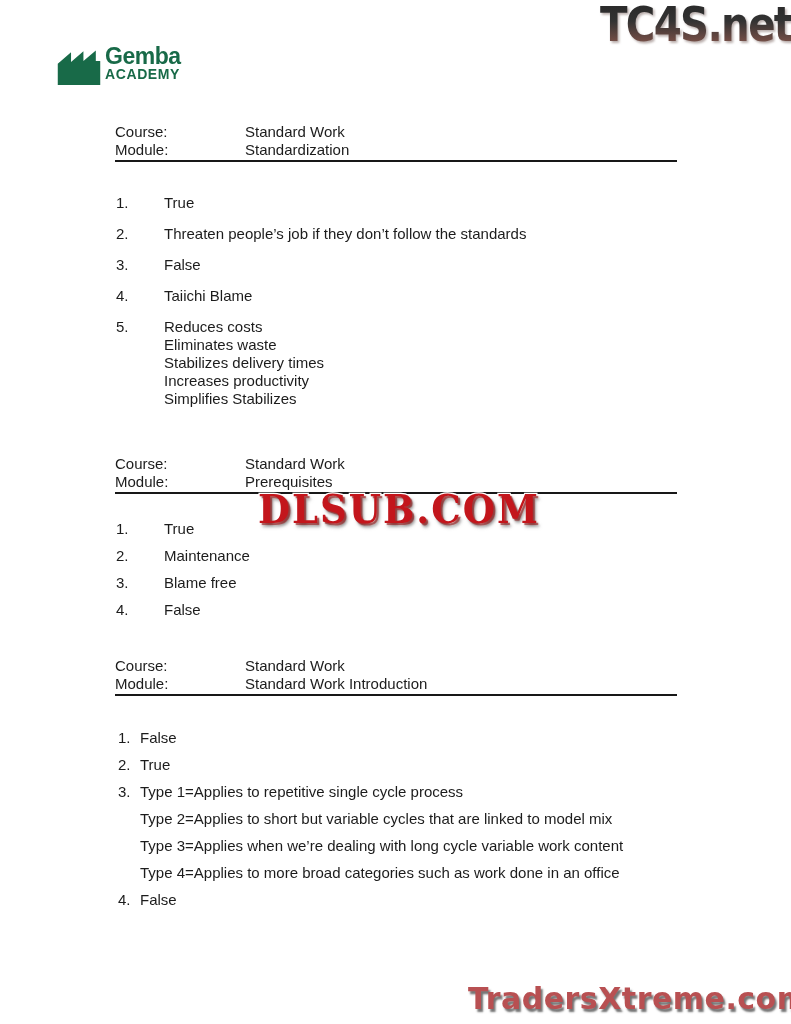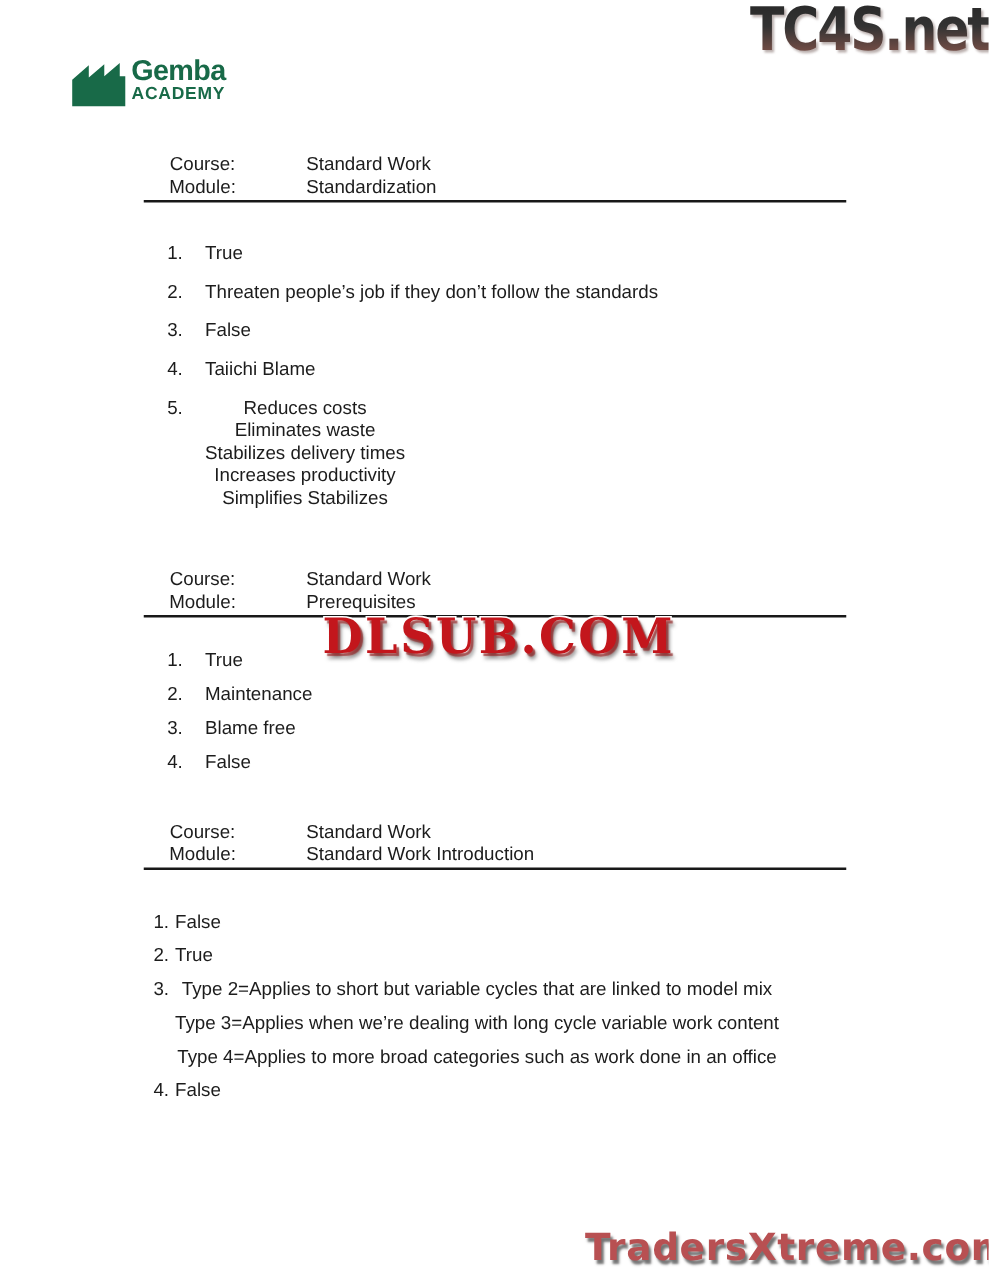--- a/index.html
+++ b/index.html
@@ -1,18 +1,18 @@
 <!DOCTYPE html>
 <html style="--logo-green: #186a48; --stamp-red: #c3161c; --stamp-red2: #b85052;"><head>
 <meta charset="utf-8">
 <style>
   html,body { margin:0; padding:0; background:#ffffff; }
   .page {
     position:relative; width:791px; height:1024px; background:#ffffff;
-    font-family:"Liberation Sans", sans-serif; color:#1c1c1c; overflow:hidden;text-align:center;
+    font-family:"Liberation Sans", sans-serif; color:#1c1c1c; overflow:hidden;
   }
 
   
   .wm-tc4s {
     position:absolute; top:-4px; left:600px; white-space:nowrap;
     font-family:"DejaVu Sans", sans-serif; font-weight:bold; font-size:48px;
     letter-spacing:-2px; transform:scaleX(0.84); transform-origin:left top;
     color:#4a3835;
     background:linear-gradient(180deg,#262626 0%,#333333 45%,#6e4b44 78%,#a1776c 100%);
     -webkit-background-clip:text; background-clip:text;
@@ -209,20 +209,21 @@
           </div>
           <div class="answer-item">
             <span class="num">2.</span>
             <div class="answer-body">
               <div class="line">True</div>
             </div>
           </div>
           <div class="answer-item">
             <span class="num">3.</span>
             <div class="answer-body">
+              <div class="line">Type 1=Applies to repetitive single cycle process</div>
               <div class="line">Type 2=Applies to short but variable cycles that are linked to model mix</div>
               <div class="line">Type 3=Applies when we’re dealing with long cycle variable work content</div>
               <div class="line">Type 4=Applies to more broad categories such as work done in an office</div>
             </div>
           </div>
           <div class="answer-item">
             <span class="num">4.</span>
             <div class="answer-body">
               <div class="line">False</div>
             </div>

